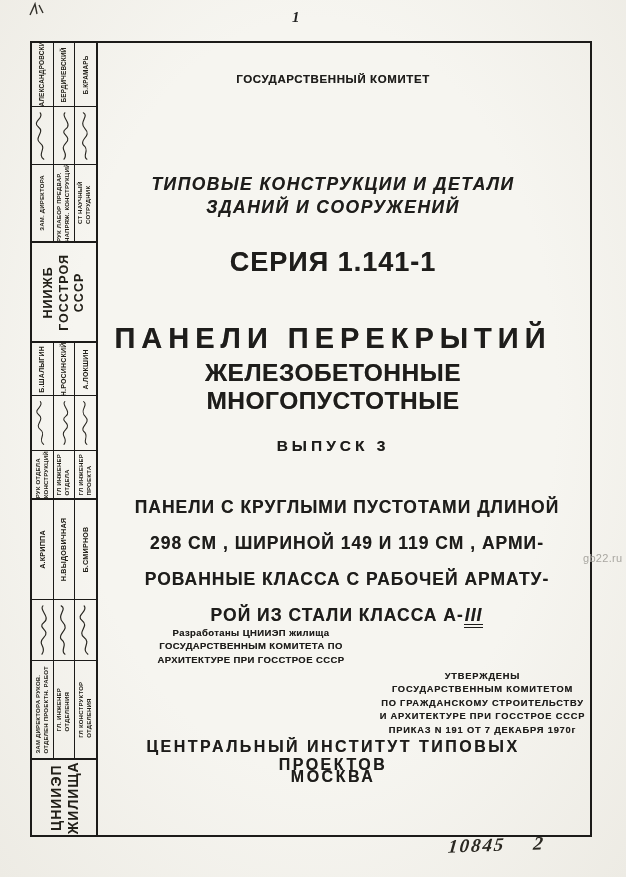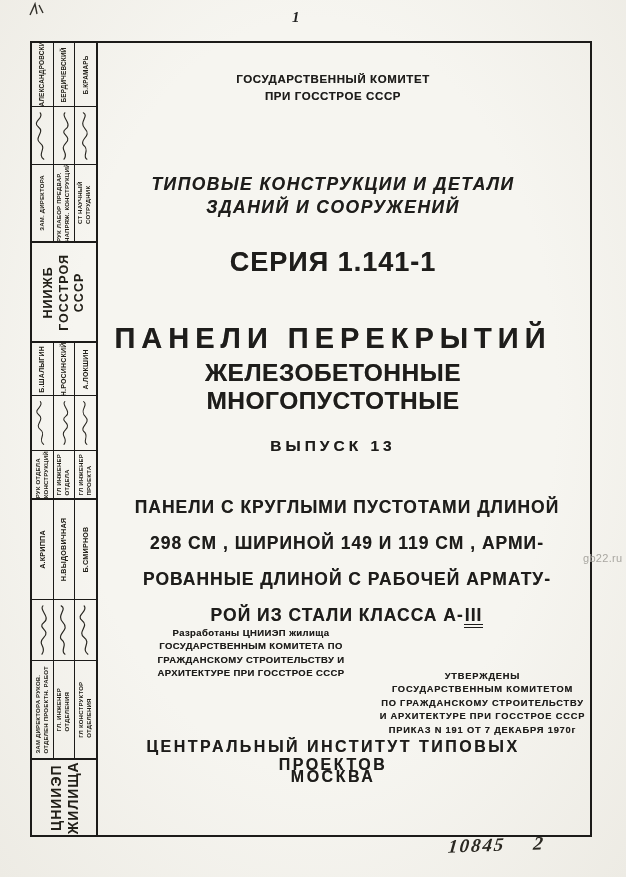--- a/index.html
+++ b/index.html
@@ -49,21 +49,21 @@
   .main > div{position:absolute;width:100%;text-align:center;font-weight:700;}
   .tx{text-shadow:0 0 0.5px rgba(20,18,14,0.55);}
   .header-block{top:30px;font-size:11.5px;letter-spacing:0.6px;line-height:16.5px;}
   .series-label{top:132px;font-size:17.5px;letter-spacing:1.5px;line-height:23px;font-style:italic;}
   .series-title{top:206px;font-size:27px;letter-spacing:1px;}
   .main-title1{top:281px;font-size:29px;letter-spacing:6px;}
   .main-title2{top:318px;font-size:24.5px;letter-spacing:0.5px;}
   .issue{top:396px;font-size:15.5px;letter-spacing:4px;}
   .desc{top:448px;left:34px;width:430px !important;text-align:left;font-size:17.5px;letter-spacing:1px;line-height:36px;}
   .desc .centered{text-align:center;}
-  .steel-class{display:inline-block;border-bottom:4px double #1c1b19;line-height:0.95;padding:0 1px;}
+  .steel-class{display:inline-block;border-bottom:4px double #1c1b19;line-height:0.95;padding:0 1px;font-style:italic;}
   .dev-block{top:585px;left:33px;width:240px !important;text-align:left;font-size:9.5px;line-height:13.4px;letter-spacing:0.4px;}
   .apr-block{top:585px;left:277px;width:215px !important;text-align:left;font-size:9.3px;line-height:13.4px;letter-spacing:0.8px;margin-top:44px;}
   .institute{top:697px;font-size:16px;letter-spacing:2.5px;}
   .city{top:727px;font-size:16px;letter-spacing:2.5px;font-weight:400;}
   
   .page-number{position:absolute;left:292px;top:9px;font:italic 700 15px "Liberation Serif",serif;color:#222;}
   .corner-mark{position:absolute;left:28px;top:2px;}
   .corner-mark path{stroke:#33312b;stroke-width:1.4;fill:none;}
   .handwriting{
     position:absolute;left:448px;top:834px;
@@ -235,46 +235,44 @@
     <span class="vtext inst-text2">ЦНИИЭП
 ЖИЛИЩА</span>
   </div>
 
 </div>
 
 <div class="main">
 
   <div class="header-block tx">
     <div>ГОСУДАРСТВЕННЫЙ КОМИТЕТ</div>
-    <div>ПРИ ГОССТРОЕ СССР</div>
   </div>
 
   <div class="series-label tx">
     <div>ТИПОВЫЕ КОНСТРУКЦИИ И ДЕТАЛИ</div>
     <div>ЗДАНИЙ И СООРУЖЕНИЙ</div>
   </div>
 
   <div class="series-title tx">СЕРИЯ 1.141-1</div>
 
   <div class="main-title1 tx">ПАНЕЛИ ПЕРЕКРЫТИЙ</div>
   <div class="main-title2 tx">ЖЕЛЕЗОБЕТОННЫЕ МНОГОПУСТОТНЫЕ</div>
 
-  <div class="issue tx">ВЫПУСК 13</div>
+  <div class="issue tx">ВЫПУСК 3</div>
 
   <div class="desc tx">
     <div>ПАНЕЛИ С КРУГЛЫМИ ПУСТОТАМИ ДЛИНОЙ</div>
     <div>298 СМ , ШИРИНОЙ 149 И 119 СМ , АРМИ-</div>
-    <div>РОВАННЫЕ ДЛИНОЙ С РАБОЧЕЙ АРМАТУ-</div>
+    <div>РОВАННЫЕ КЛАССА С РАБОЧЕЙ АРМАТУ-</div>
     <div class="centered"><span>РОЙ ИЗ СТАЛИ КЛАССА А-</span><span class="steel-class">III</span></div>
   </div>
 
   <div class="dev-block tx">
     <div>Разработаны ЦНИИЭП жилища</div>
     <div>ГОСУДАРСТВЕННЫМ КОМИТЕТА ПО</div>
-    <div>ГРАЖДАНСКОМУ СТРОИТЕЛЬСТВУ И</div>
     <div>АРХИТЕКТУРЕ ПРИ ГОССТРОЕ СССР</div>
   </div>
 
   <div class="apr-block tx">
     <div>УТВЕРЖДЕНЫ</div>
     <div>ГОСУДАРСТВЕННЫМ КОМИТЕТОМ</div>
     <div>ПО ГРАЖДАНСКОМУ СТРОИТЕЛЬСТВУ</div>
     <div>И АРХИТЕКТУРЕ ПРИ ГОССТРОЕ СССР</div>
     <div>ПРИКАЗ N 191 ОТ 7 ДЕКАБРЯ 1970г</div>
   </div>

